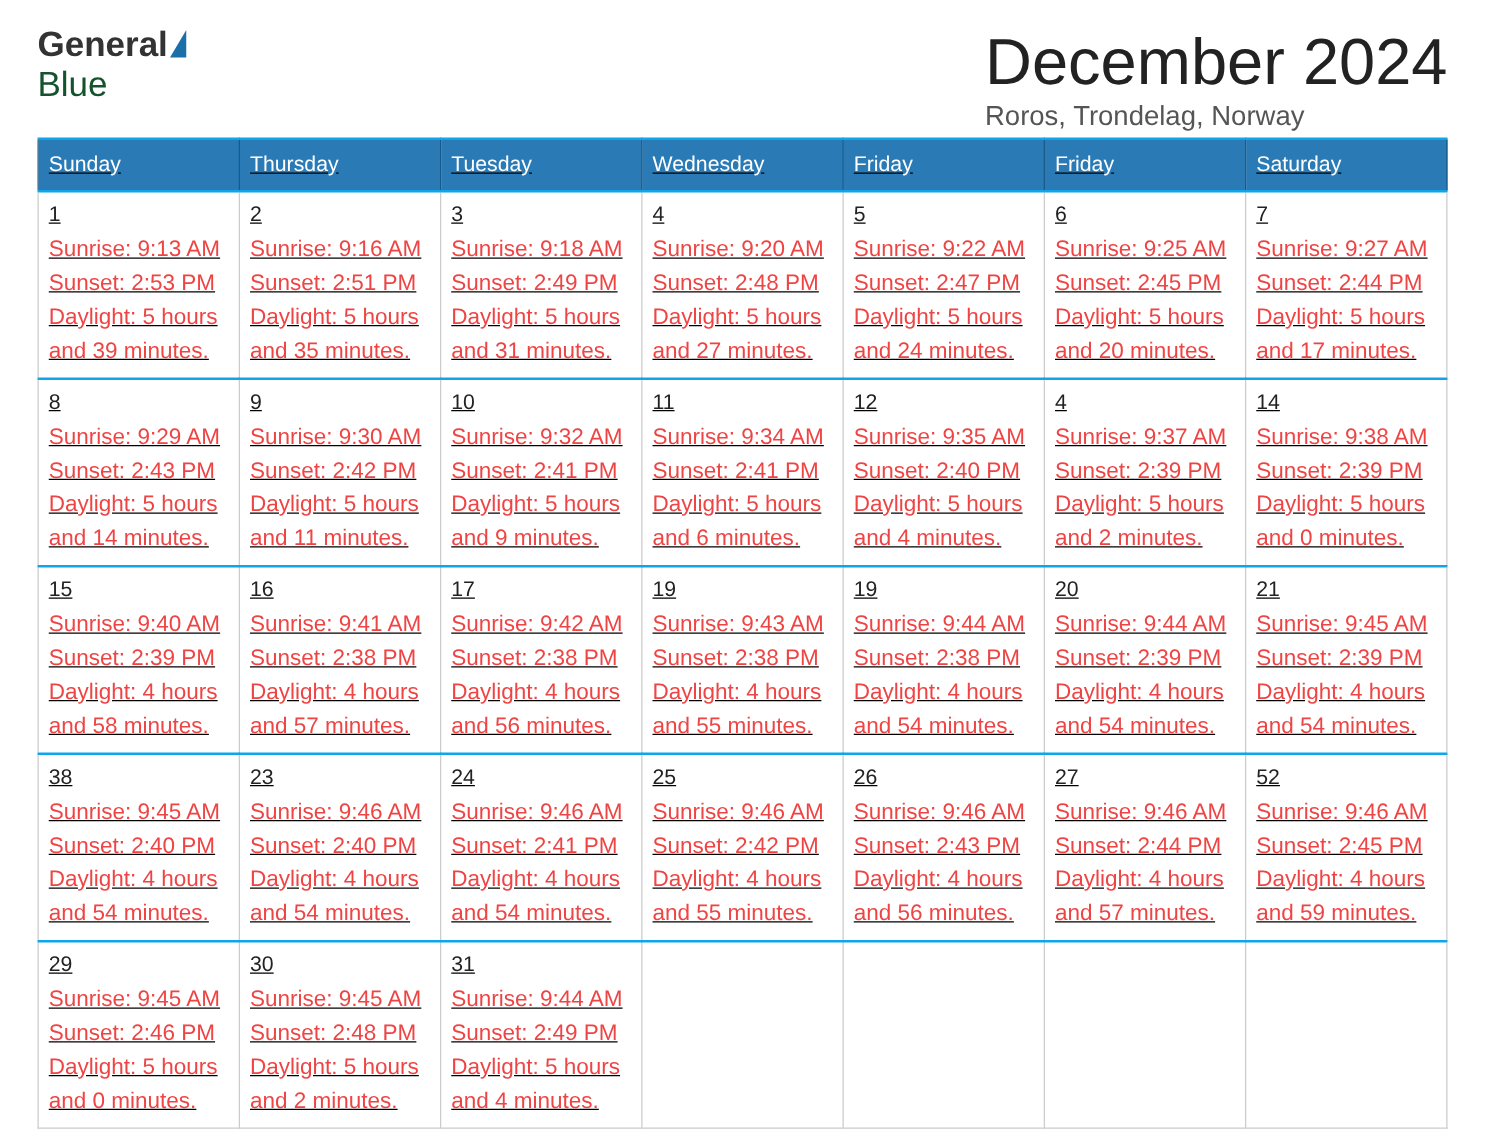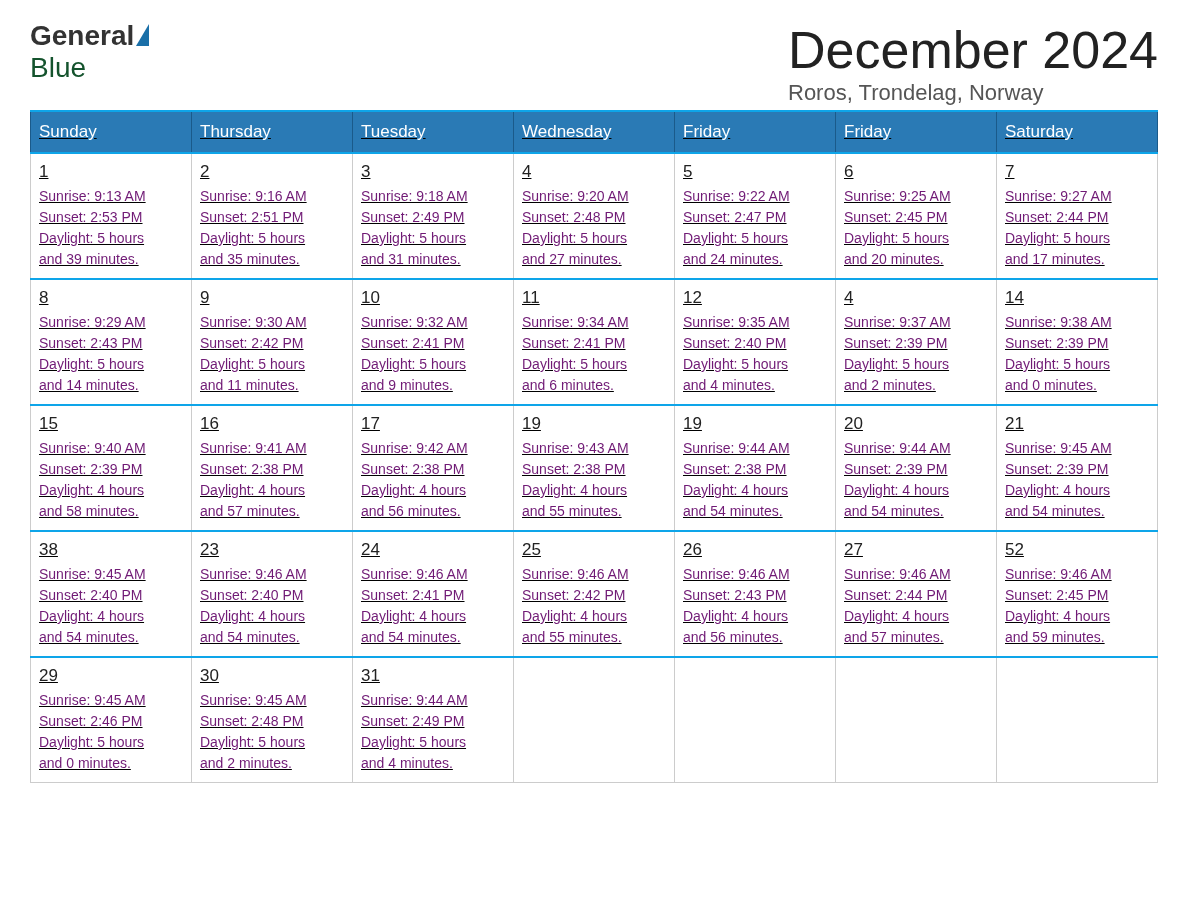--- a/index.html
+++ b/index.html
@@ -61,23 +61,23 @@
       text-decoration: underline;
     }
     .day-number {
       font-size: 17px;
       font-weight: normal;
       color: #222;
       display: block;
       margin-bottom: 4px;
     }
     .day-info {
-      font-size: 14px;
+      font-size: 18px;
       line-height: 1.5;
-      color: #701a75;
+      color: #ef4444;
     }
     .empty-cell {
       background: #fff;
     }
     .logo-wrapper {
       display: flex;
       flex-direction: column;
     }
     .logo-row1 {
       display: flex;

